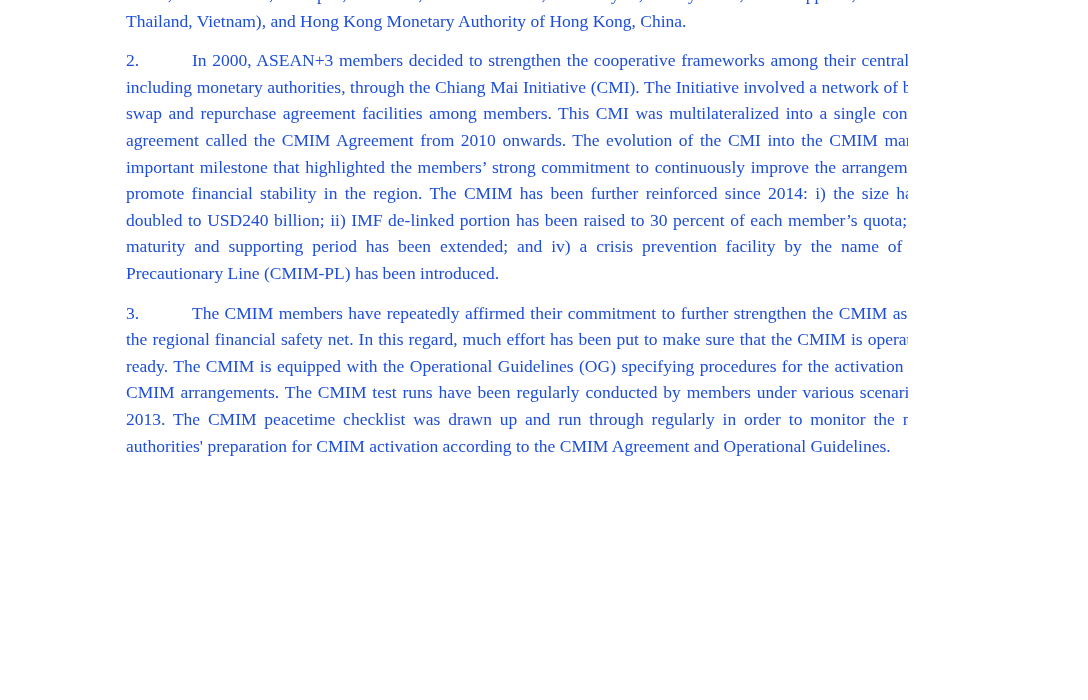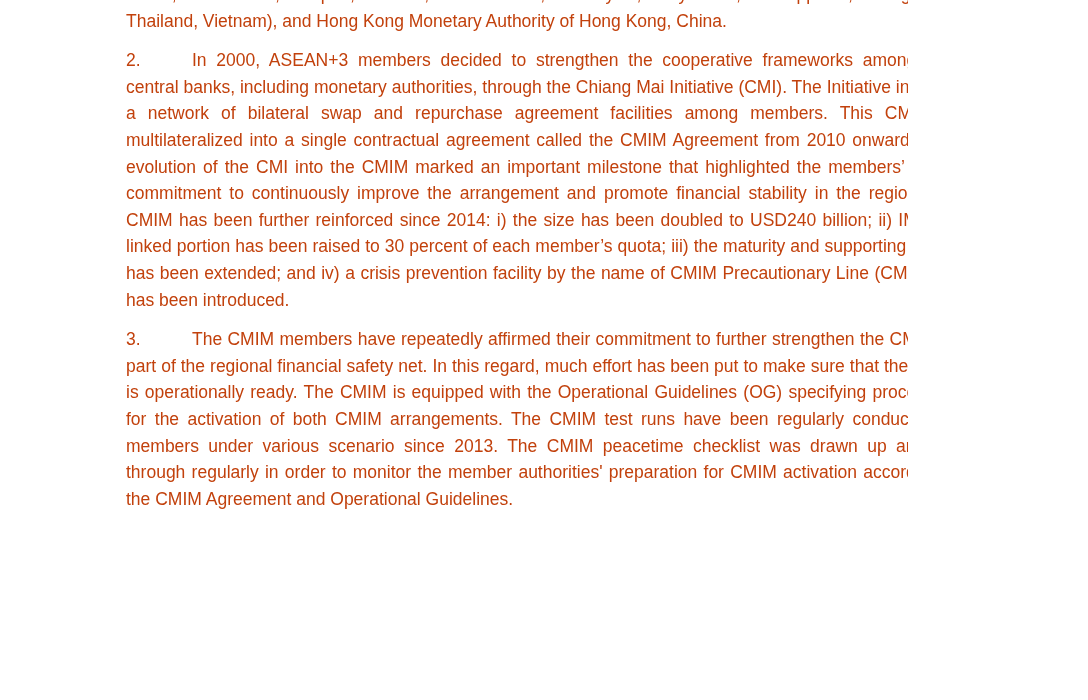--- a/index.html
+++ b/index.html
@@ -6,22 +6,22 @@
     margin: 0;
     padding: 0;
     background: #ffffff;
   }
   .page {
     position: relative;
     width: 908px;
     height: 700px;
     background: #ffffff;
     overflow: hidden;
-    font-family: Liberation Sans, sans-serif;
-    color: #c2410c;
+    font-family: Liberation Serif, serif;
+    color: #1d4ed8;
   }
   .content {
     position: absolute;
     left: 126px;
     top: -19px;
     width: 834px;
     font-size: 17.5px;
     line-height: 26.6px;
     -webkit-font-smoothing: antialiased;
   }

